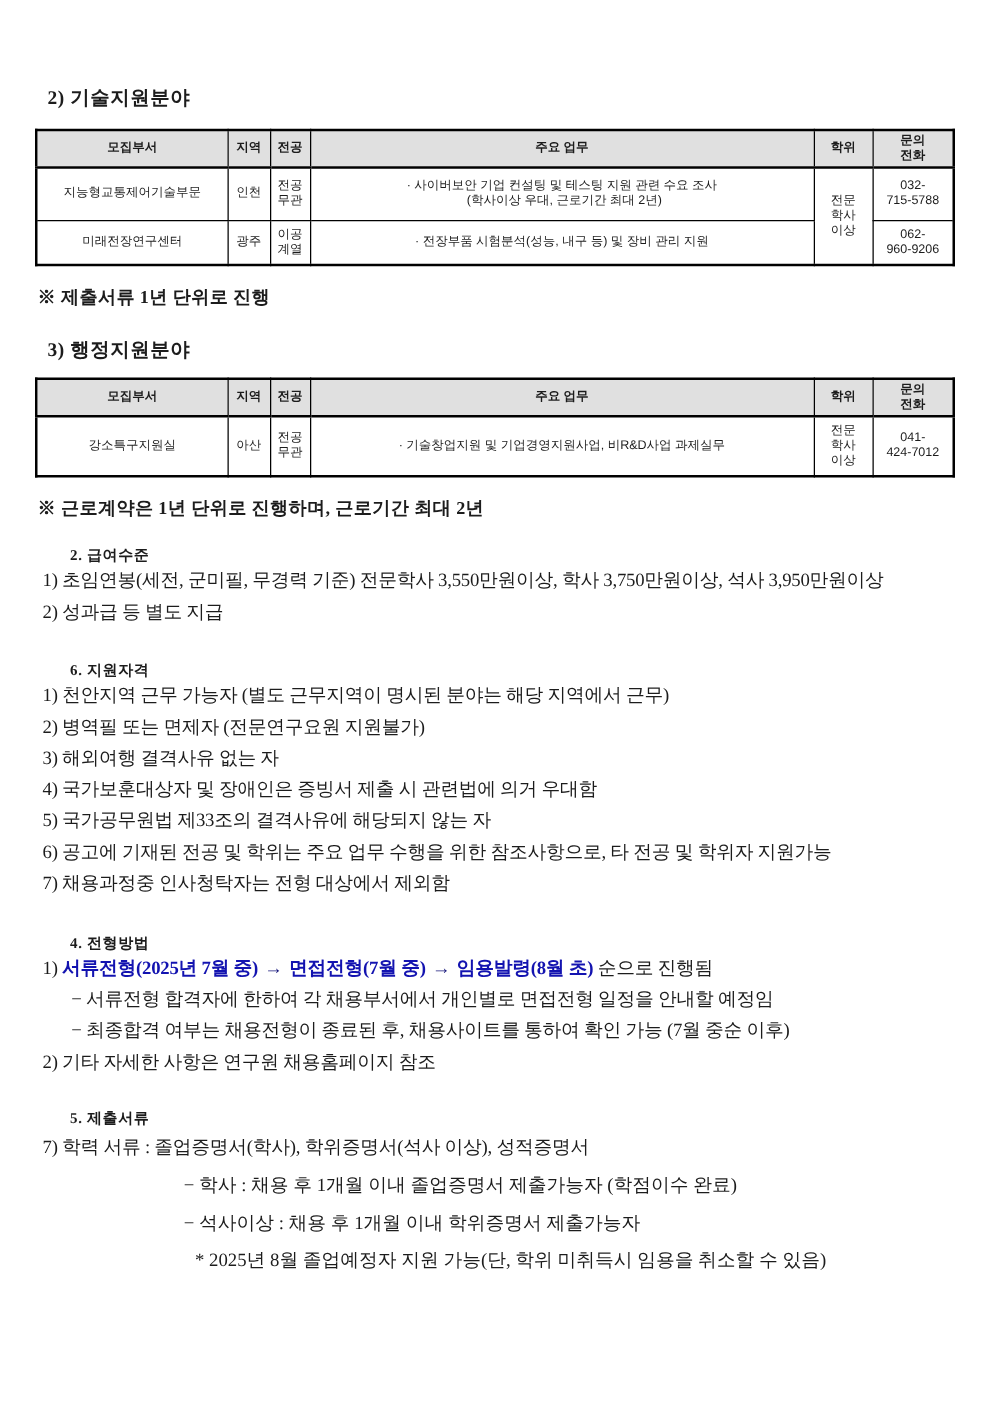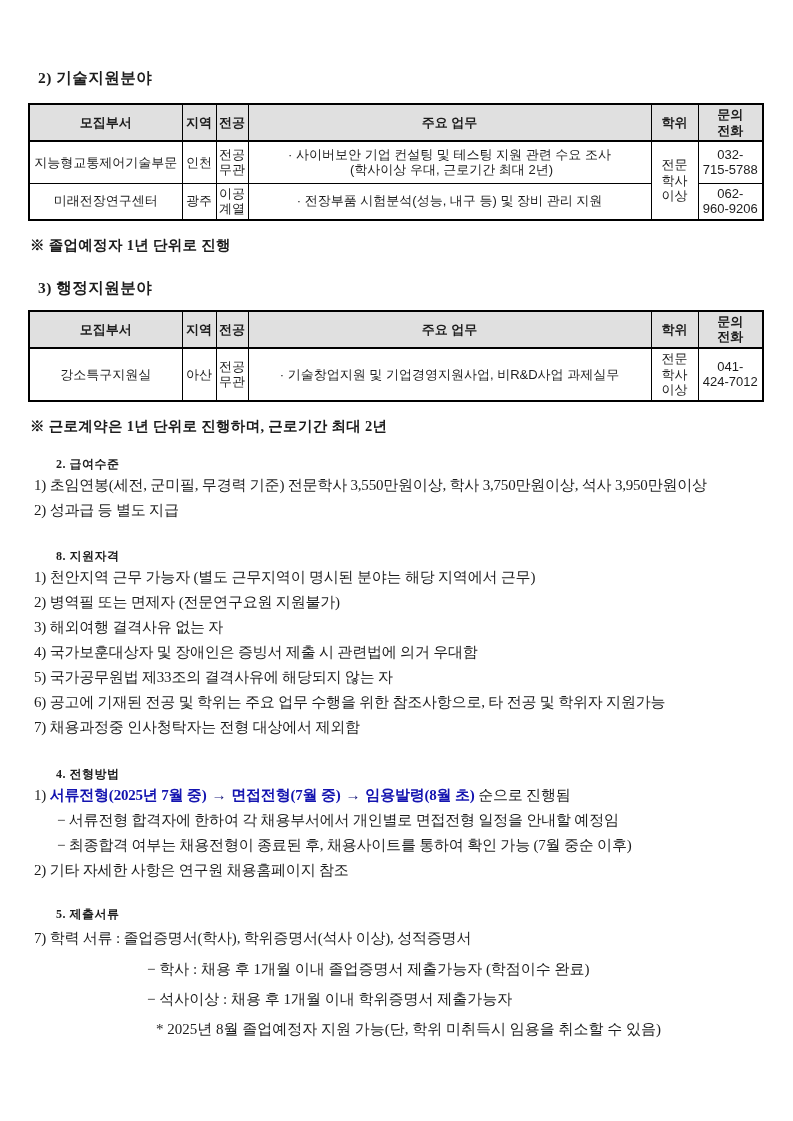--- a/index.html
+++ b/index.html
@@ -20,21 +20,21 @@
     letter-spacing: 0.5px;
   }
 
   
   .jobs-table {
     border-collapse: collapse;
     table-layout: fixed;
     width: 734px;
     margin-left: 8px;
     font-family: "Liberation Sans", sans-serif;
-    font-size: 13px;
+    font-size: 10px;
     border: 2px solid #000;
   }
   .jobs-table td {
     border: 1px solid #000;
     text-align: center;
     vertical-align: middle;
     padding: 2px 2px;
     line-height: 1.2;
     overflow: hidden;
   }
@@ -143,21 +143,21 @@
         <td>광주</td>
         <td class="pre">이공
 계열</td>
         <td class="duties-cell">· 전장부품 시험분석(성능, 내구 등) 및 장비 관리 지원</td>
         <td class="pre">062-
 960-9206</td>
       </tr>
     </tbody>
   </table>
 
-  <div class="note">※ 졸업예정자 1년 단위로 진행</div>
+  <div class="note">※ 제출서류 1년 단위로 진행</div>
 
   <div class="h-sub" style="margin-top:23px;">3) 행정지원분야</div>
 
   <table class="jobs-table t2">
     <colgroup>
       <col style="width:153px">
         <col style="width:34px">
         <col style="width:32px">
       <col style="width:403px">
         <col style="width:47px">
@@ -192,21 +192,21 @@
 
   <div class="note">※ 근로계약은 1년 단위로 진행하며, 근로기간 최대 2년</div>
 
   <div class="sec-salary">
     <div class="h-main">2. 급여수준</div>
     <div class="item">1) 초임연봉(세전, 군미필, 무경력 기준) 전문학사 3,550만원이상, 학사 3,750만원이상, 석사 3,950만원이상</div>
     <div class="item">2) 성과급 등 별도 지급</div>
   </div>
 
   <div class="sec-qual">
-    <div class="h-main">8. 지원자격</div>
+    <div class="h-main">6. 지원자격</div>
     <div class="item">1) 천안지역 근무 가능자 (별도 근무지역이 명시된 분야는 해당 지역에서 근무)</div>
     <div class="item">2) 병역필 또는 면제자 (전문연구요원 지원불가)</div>
     <div class="item">3) 해외여행 결격사유 없는 자</div>
     <div class="item">4) 국가보훈대상자 및 장애인은 증빙서 제출 시 관련법에 의거 우대함</div>
     <div class="item">5) 국가공무원법 제33조의 결격사유에 해당되지 않는 자</div>
     <div class="item">6) 공고에 기재된 전공 및 학위는 주요 업무 수행을 위한 참조사항으로, 타 전공 및 학위자 지원가능</div>
     <div class="item">7) 채용과정중 인사청탁자는 전형 대상에서 제외함</div>
   </div>
 
   <div class="sec-proc">

